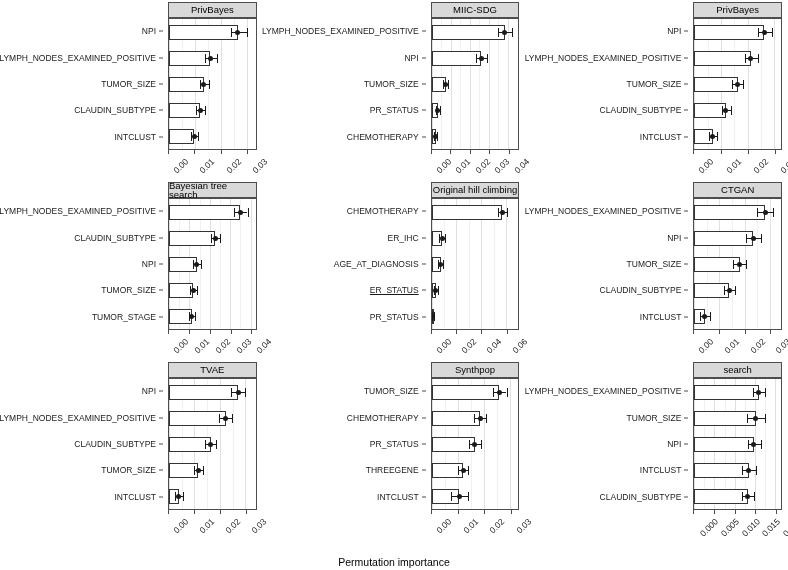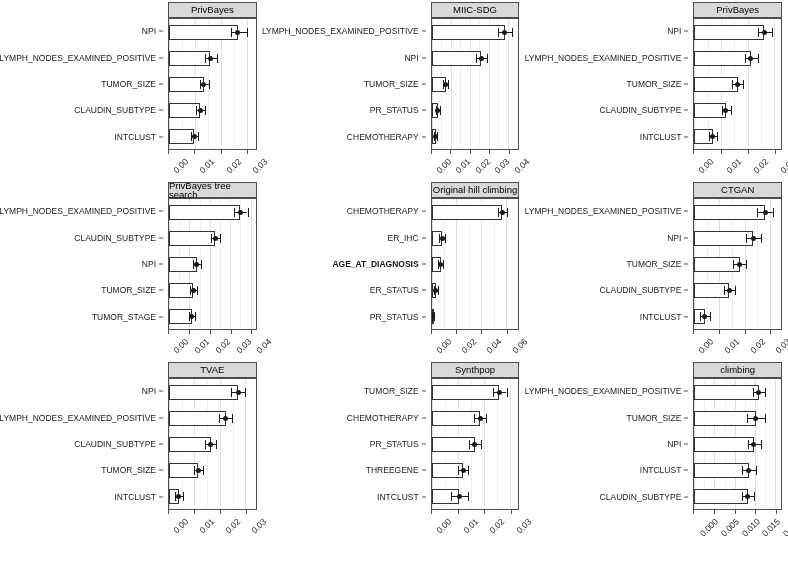--- a/index.html
+++ b/index.html
@@ -386,21 +386,21 @@
           <div class="xtick" style="left: 30.7692%;"></div>
           <div class="xtick-label" style="left: 30.7692%;">0.01</div>
           <div class="xtick" style="left: 61.5385%;"></div>
           <div class="xtick-label" style="left: 61.5385%;">0.02</div>
           <div class="xtick" style="left: 92.3077%;"></div>
           <div class="xtick-label" style="left: 92.3077%;">0.03</div>
         </div>
       </div>
       <div class="panel">
         <div class="panel-strip">
-          <span>PrivBayes tree search</span>
+          <span>Bayesian tree search</span>
         </div>
         <div class="plot-area">
           <div class="gridline-minor" style="left: 11.7647%;"></div>
           <div class="gridline-minor" style="left: 35.2941%;"></div>
           <div class="gridline-minor" style="left: 58.8235%;"></div>
           <div class="gridline-minor" style="left: 82.3529%;"></div>
           <div class="gridline-major" style="left: 0%;"></div>
           <div class="gridline-major" style="left: 23.5294%;"></div>
           <div class="gridline-major" style="left: 47.0588%;"></div>
           <div class="gridline-major" style="left: 70.5882%;"></div>
@@ -512,23 +512,23 @@
             <div class="errcap" style="left: 0.285714%;"></div>
             <div class="errcap" style="left: 2.28571%;"></div>
             <div class="errdot" style="left: calc(1.14286% - 2.5px);"></div>
           </div>
         </div>
         <div class="ylabels">
           <div class="ylabel" style="top: 10%;">CHEMOTHERAPY</div>
           <div class="ytick" style="top: 10%;"></div>
           <div class="ylabel" style="top: 30%;">ER_IHC</div>
           <div class="ytick" style="top: 30%;"></div>
-          <div class="ylabel" style="top: 50%; font-weight: bold;">AGE_AT_DIAGNOSIS</div>
+          <div class="ylabel" style="top: 50%;">AGE_AT_DIAGNOSIS</div>
           <div class="ytick" style="top: 50%;"></div>
-          <div class="ylabel" style="top: 70%;">ER_STATUS</div>
+          <div class="ylabel" style="top: 70%; text-decoration: underline;">ER_STATUS</div>
           <div class="ytick" style="top: 70%;"></div>
           <div class="ylabel" style="top: 90%;">PR_STATUS</div>
           <div class="ytick" style="top: 90%;"></div>
         </div>
         <div class="xaxis">
           <div class="xtick" style="left: 0%;"></div>
           <div class="xtick-label" style="left: 0%;">0.00</div>
           <div class="xtick" style="left: 28.5714%;"></div>
           <div class="xtick-label" style="left: 28.5714%;">0.02</div>
           <div class="xtick" style="left: 57.1429%;"></div>
@@ -745,21 +745,21 @@
           <div class="xtick" style="left: 30.303%;"></div>
           <div class="xtick-label" style="left: 30.303%;">0.01</div>
           <div class="xtick" style="left: 60.6061%;"></div>
           <div class="xtick-label" style="left: 60.6061%;">0.02</div>
           <div class="xtick" style="left: 90.9091%;"></div>
           <div class="xtick-label" style="left: 90.9091%;">0.03</div>
         </div>
       </div>
       <div class="panel">
         <div class="panel-strip">
-          <span>climbing</span>
+          <span>search</span>
         </div>
         <div class="plot-area">
           <div class="gridline-minor" style="left: 11.6279%;"></div>
           <div class="gridline-minor" style="left: 34.8837%;"></div>
           <div class="gridline-minor" style="left: 58.1395%;"></div>
           <div class="gridline-minor" style="left: 81.3953%;"></div>
           <div class="gridline-major" style="left: 0%;"></div>
           <div class="gridline-major" style="left: 23.2558%;"></div>
           <div class="gridline-major" style="left: 46.5116%;"></div>
           <div class="gridline-major" style="left: 69.7674%;"></div>
@@ -819,13 +819,14 @@
           <div class="xtick-label" style="left: 23.2558%;">0.005</div>
           <div class="xtick" style="left: 46.5116%;"></div>
           <div class="xtick-label" style="left: 46.5116%;">0.010</div>
           <div class="xtick" style="left: 69.7674%;"></div>
           <div class="xtick-label" style="left: 69.7674%;">0.015</div>
           <div class="xtick" style="left: 93.0233%;"></div>
           <div class="xtick-label" style="left: 93.0233%;">0.020</div>
         </div>
       </div>
     </div>
+  <div class="axis-title">Permutation importance</div>
 </div>
 
 </body></html>

